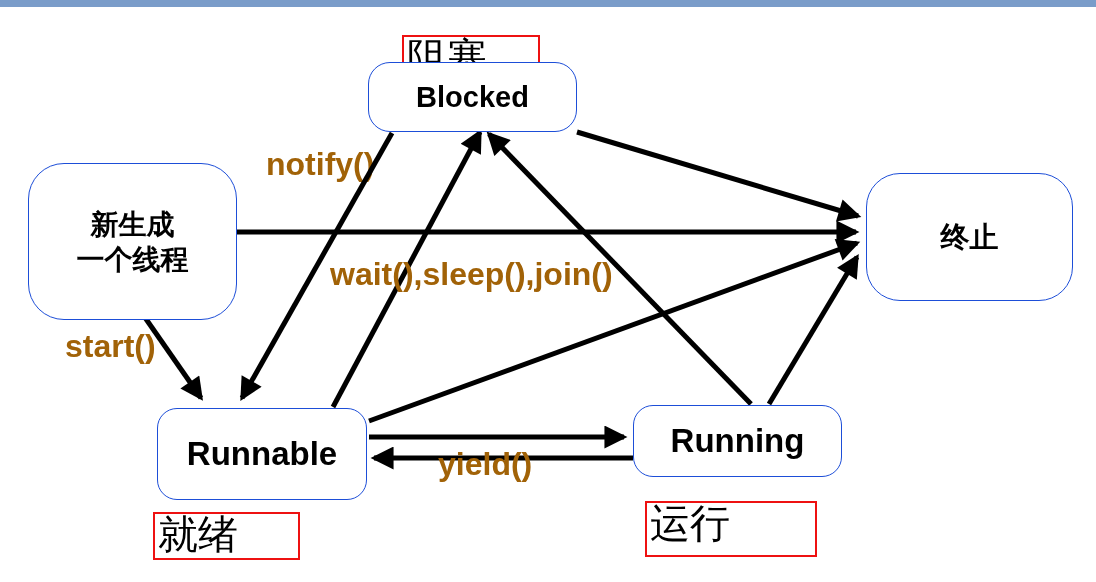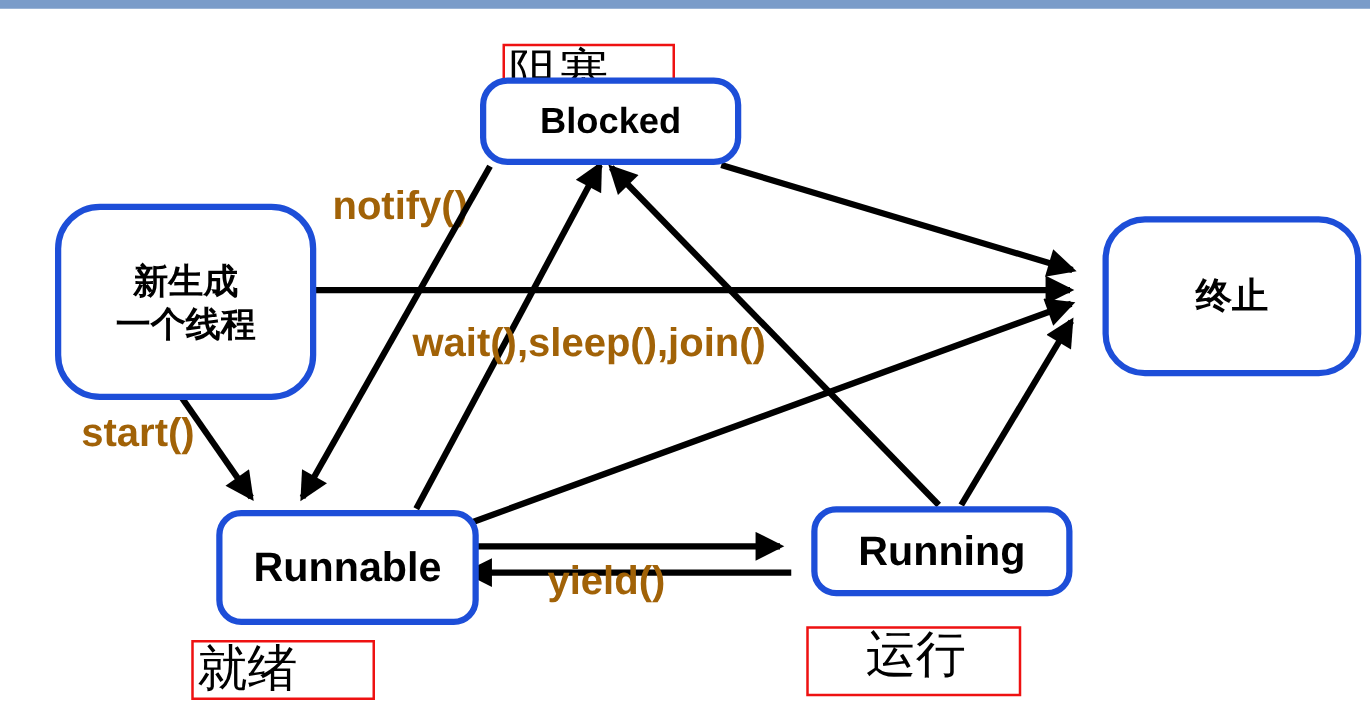--- a/index.html
+++ b/index.html
@@ -25,32 +25,31 @@
   svg.edges {
     position: absolute;
     left: 0; top: 0;
     width: 1096px; height: 582px;
     z-index: 2;
   }
   svg.edges line { stroke: #000000; stroke-width: 5; }
   .node {
     position: absolute;
     background: #ffffff;
-    border: 5px solid #1d4ed8;
+    border: 1px solid #1d4ed8;
     display: flex;
     flex-direction: column;
     align-items: center;
     justify-content: center;
     font-weight: bold;
     color: #000000;
     z-index: 4;
     box-sizing: border-box;
     text-align: center;
     line-height: 1.25;
-    margin-left: 16px;
   }
   .node-new      { left: 28px;  top: 163px; width: 209px; height: 157px; border-radius: 36px; font-size: 28px; justify-content: center; }
   .node-blocked  { left: 368px; top: 62px;  width: 209px; height: 70px;  border-radius: 22px; font-size: 29px; }
   .node-term     { left: 866px; top: 173px; width: 207px; height: 128px; border-radius: 34px; font-size: 29px; }
   .node-runnable { left: 157px; top: 408px; width: 210px; height: 92px;  border-radius: 20px; font-size: 33px; }
   .node-running  { left: 633px; top: 405px; width: 209px; height: 72px;  border-radius: 20px; font-size: 33px; }
   .annotation {
     position: absolute;
     background: #ffffff;
     border: 2px solid #ee1111;
@@ -59,21 +58,21 @@
     font-size: 40px;
     line-height: 1.05;
     padding-left: 3px;
     box-sizing: border-box;
     z-index: 3;
     overflow: hidden;
     white-space: nowrap;
   }
   .ann-blocked  { left: 402px; top: 10px;  width: 138px; height: 47px; margin-top: 25px; }
   .ann-runnable { left: 153px; top: 512px; width: 147px; height: 48px; }
-  .ann-running  { left: 645px; top: 501px; width: 172px; height: 56px; text-align: center; }
+  .ann-running  { left: 645px; top: 501px; width: 172px; height: 56px; }
   .edge-label {
     position: absolute;
     color: #a16207;
     font-weight: bold;
     font-size: 32px;
     z-index: 3;
     white-space: nowrap;
   }
   .lbl-notify { left: 266px; top: 146px; z-index: 1; }
   .lbl-wait   { left: 330px; top: 256px; }

